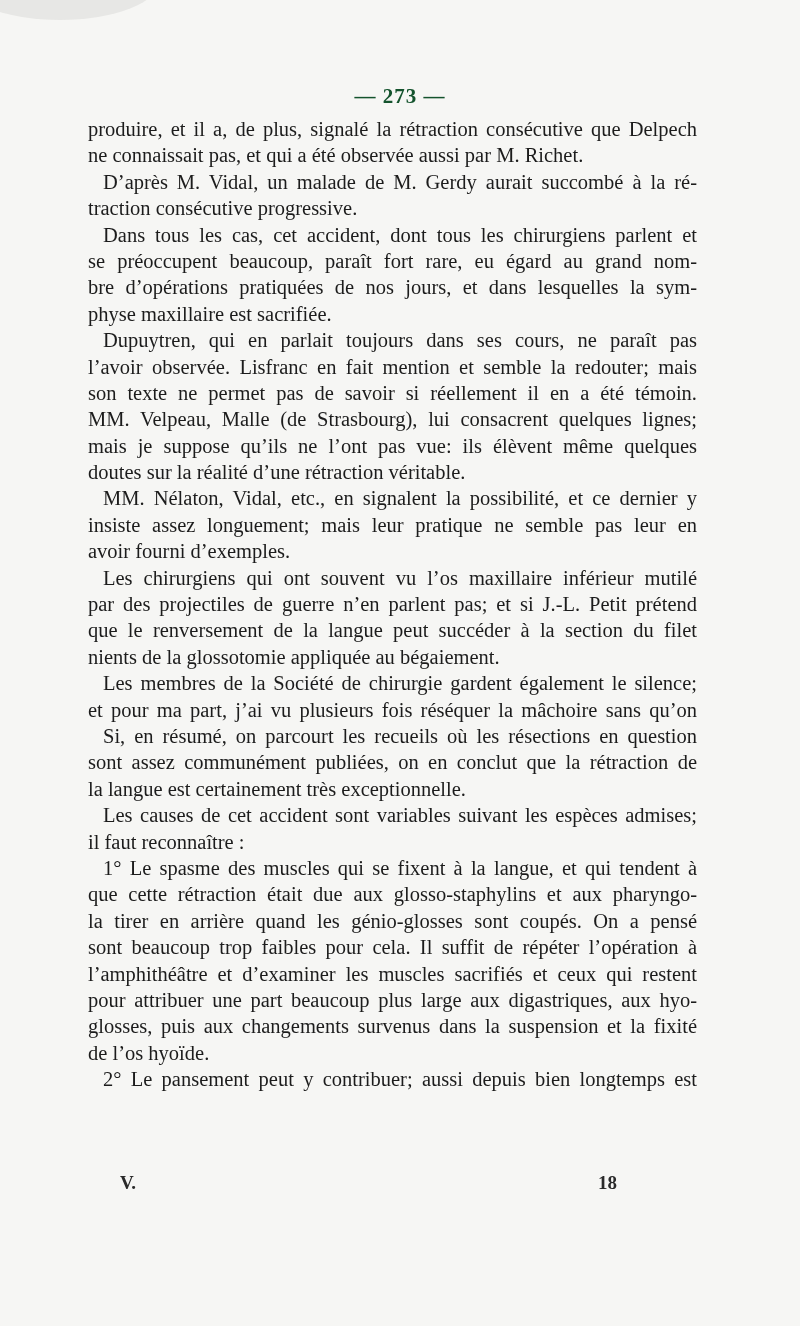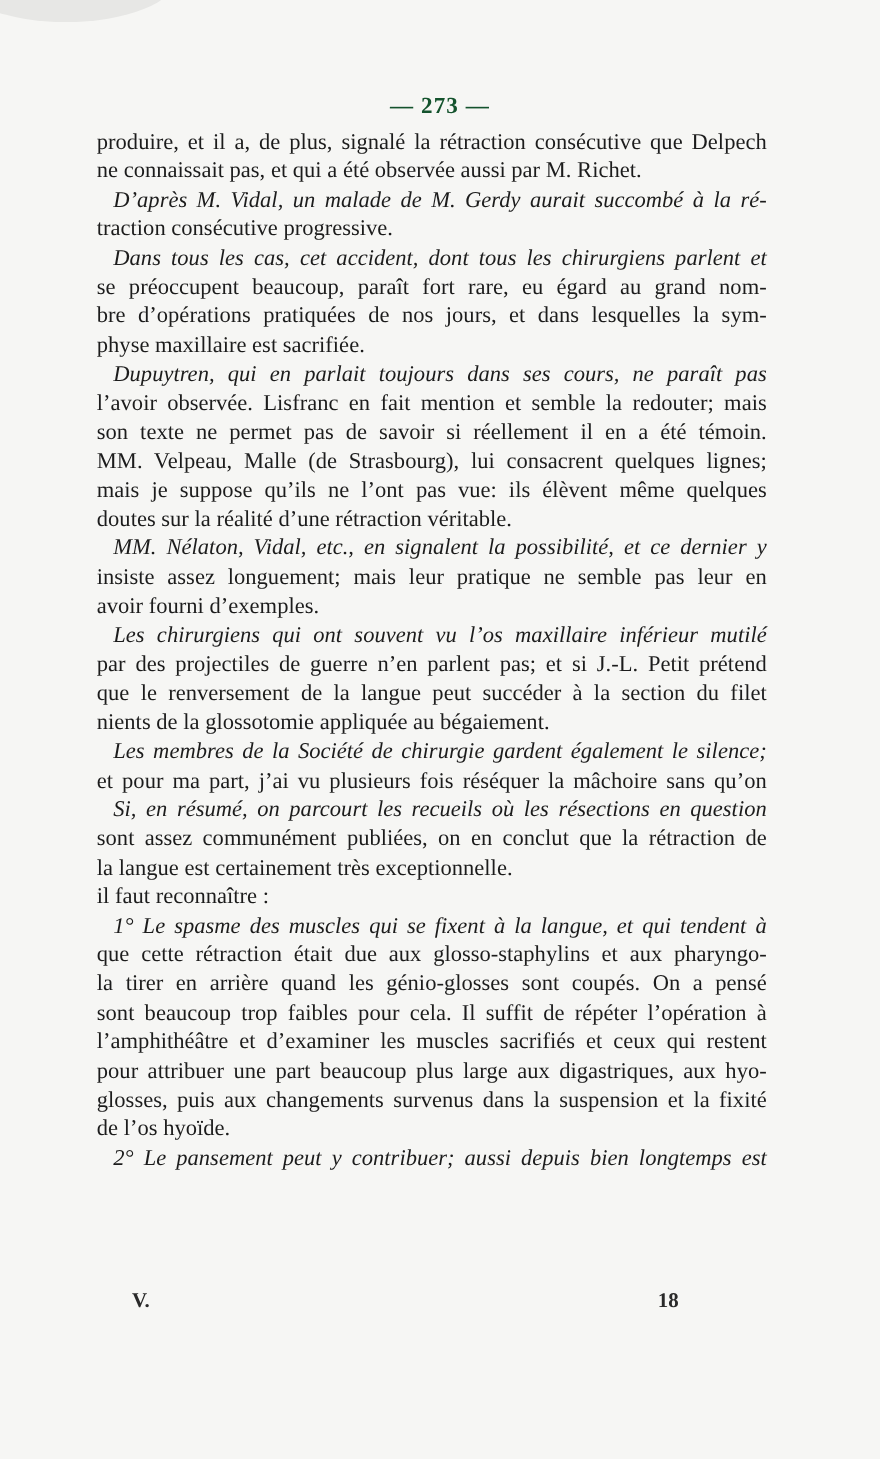--- a/index.html
+++ b/index.html
@@ -25,21 +25,21 @@
   .text-block {
     position: absolute; left: 88px; top: 116px; width: 609px;
   }
   .line {
     height: 26.4px; line-height: 26.4px;
     font-size: 20.5px;
     white-space: nowrap;
     text-align: justify; text-align-last: justify;
     transform-origin: left center;
   }
-  .line.indent { padding-left: 15px; font-style: italic; }
+  .line.indent { padding-left: 15px; }
   .line.last { text-align-last: left; }
   .footer {
     position: absolute; top: 1172px; left: 0; width: 800px; height: 24px;
     font-size: 19px; font-weight: bold; color: #2a2a2a;
   }
   .footer .vol { position: absolute; left: 120px; }
   .footer .sig { position: absolute; left: 598px; }
 </style>
 </head>
 <body>
@@ -68,20 +68,21 @@
     <div class="line last">avoir fourni d’exemples.</div>
     <div class="line indent">Les chirurgiens qui ont souvent vu l’os maxillaire inférieur mutilé</div>
     <div class="line">par des projectiles de guerre n’en parlent pas; et si J.-L. Petit prétend</div>
     <div class="line">que le renversement de la langue peut succéder à la section du filet</div>
     <div class="line last">nients de la glossotomie appliquée au bégaiement.</div>
     <div class="line indent">Les membres de la Société de chirurgie gardent également le silence;</div>
     <div class="line">et pour ma part, j’ai vu plusieurs fois réséquer la mâchoire sans qu’on</div>
     <div class="line indent">Si, en résumé, on parcourt les recueils où les résections en question</div>
     <div class="line">sont assez communément publiées, on en conclut que la rétraction de</div>
     <div class="line last">la langue est certainement très exceptionnelle.</div>
+    <div class="line indent">Les causes de cet accident sont variables suivant les espèces admises;</div>
     <div class="line last">il faut reconnaître :</div>
     <div class="line indent">1° Le spasme des muscles qui se fixent à la langue, et qui tendent à</div>
     <div class="line">que cette rétraction était due aux glosso-staphylins et aux pharyngo-</div>
     <div class="line">la tirer en arrière quand les génio-glosses sont coupés. On a pensé</div>
     <div class="line">sont beaucoup trop faibles pour cela. Il suffit de répéter l’opération à</div>
     <div class="line">l’amphithéâtre et d’examiner les muscles sacrifiés et ceux qui restent</div>
     <div class="line">pour attribuer une part beaucoup plus large aux digastriques, aux hyo-</div>
     <div class="line">glosses, puis aux changements survenus dans la suspension et la fixité</div>
     <div class="line last">de l’os hyoïde.</div>
     <div class="line indent">2° Le pansement peut y contribuer; aussi depuis bien longtemps est</div>

